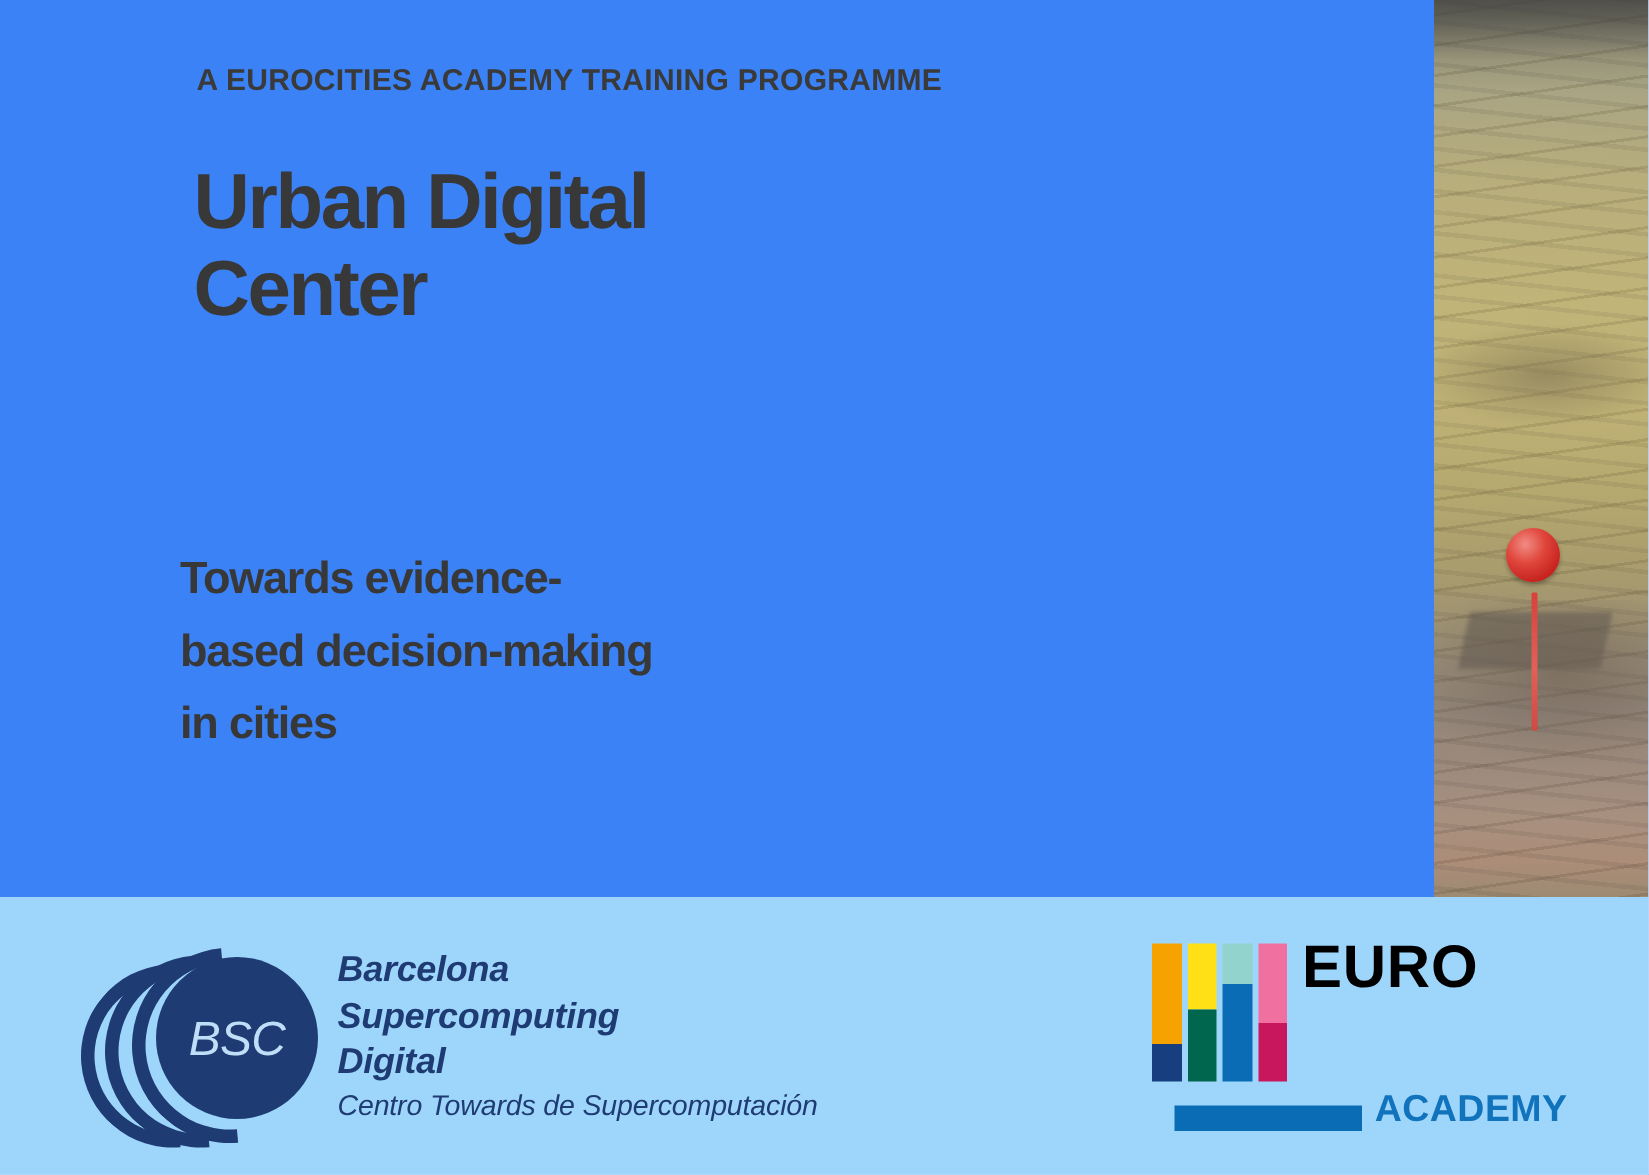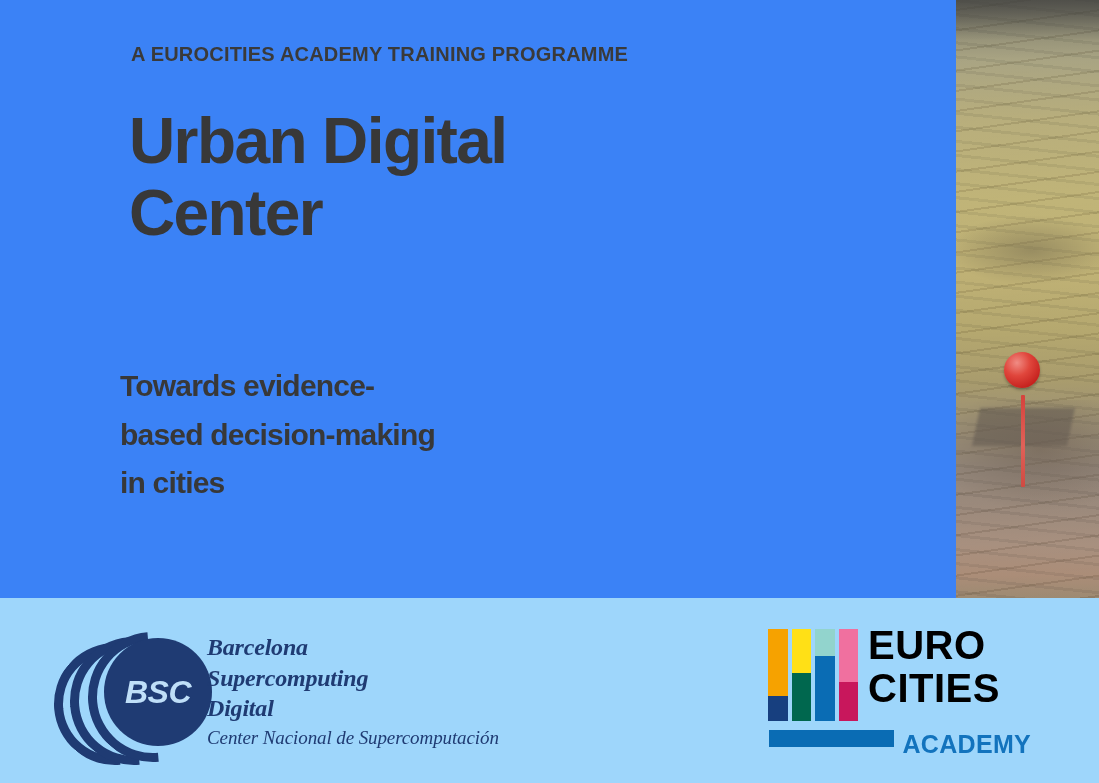--- a/index.html
+++ b/index.html
@@ -105,21 +105,21 @@
     font-size: 20px;
     font-weight: bold;
     letter-spacing: 0.2px;
     color: #3a3a3a;
     white-space: nowrap;
   }
   #main-title {
     position: absolute;
     left: 129px; top: 106px;
     width: 620px;
-    font-size: 64px;
+    font-size: 52px;
     font-weight: bold;
     line-height: 1.12;
     letter-spacing: -1.6px;
     color: #383838;
   }
   #subtitle {
     position: absolute;
     left: 120px; top: 362px;
     width: 640px;
     font-size: 30px;
@@ -161,25 +161,25 @@
   #bsc-mark .bsc-arc-1 { left: 36px; top: 6px;  width: 112px; height: 112px; transform: rotate(40deg); }
   #bsc-mark .bsc-arc-2 { left: 18px; top: 11px; width: 110px; height: 110px; transform: rotate(40deg); }
   #bsc-mark .bsc-arc-3 { left: 2px;  top: 17px; width: 104px; height: 104px; transform: rotate(40deg); }
   #bsc-mark .bsc-abbr {
     position: absolute;
     left: 52px; top: 12px;
     width: 108px; height: 108px;
     display: flex; align-items: center; justify-content: center;
     color: #bfdff8;
     font-size: 32px;
-    font-weight: bold;
+    font-weight: normal;
     font-style: italic;
     letter-spacing: -0.5px;
   }
-  #bsc-words { position: absolute; left: 155px; top: 6px; width: 400px; font-family: Liberation Serif, serif; }
+  #bsc-words { position: absolute; left: 173px; top: 6px; width: 400px; }
   #bsc-words .bsc-line {
     font-size: 24px;
     font-weight: bold;
     font-style: italic;
     color: #1f3b73;
     line-height: 1.28;
     letter-spacing: -0.2px;
   }
   #bsc-words .bsc-sub {
     margin-top: 3px;
@@ -213,24 +213,24 @@
     position: absolute;
     left: 100px; top: 0;
     font-size: 40px;
     font-weight: bold;
     line-height: 1.08;
     letter-spacing: 0.5px;
     color: #000000;
   }
   #ec-academy-row {
     position: absolute;
-    left: 1px; top: 106px;
+    left: 15px; top: 106px;
     width: 262px; height: 24px;
     display: flex;
-    align-items: flex-start;
+    align-items: flex-end;
     gap: 9px;
   }
   #ec-academy-row .ec-rule {
     width: 158px; height: 17px;
     background: #0a6cb4;
   }
   #ec-academy-row .ec-academy {
     font-size: 25px;
     font-weight: bold;
     letter-spacing: 0.3px;
@@ -275,21 +275,21 @@
         <div class="bsc-arc bsc-arc-3"></div>
         <div class="bsc-arc bsc-arc-2"></div>
         <div class="bsc-arc bsc-arc-1"></div>
         <div class="bsc-disc"></div>
         <div class="bsc-abbr">BSC</div>
       </div>
       <div id="bsc-words">
         <div class="bsc-line">Barcelona</div>
         <div class="bsc-line">Supercomputing</div>
         <div class="bsc-line">Digital</div>
-        <div class="bsc-sub">Center Nacional de Supercomputación</div>
+        <div class="bsc-sub">Centro Towards de Supercomputación</div>
       </div>
     </div>
 
     <div id="ec-logo">
       <div id="ec-bars">
           <div class="ec-col">
             <div class="ec-seg" style="background: rgb(246, 162, 0); height: 73%;"></div>
             <div class="ec-seg" style="background: rgb(23, 63, 127); height: 27%;"></div>
           </div>
           <div class="ec-col">
@@ -300,21 +300,20 @@
             <div class="ec-seg" style="background: rgb(146, 212, 205); height: 29%;"></div>
             <div class="ec-seg" style="background: rgb(10, 108, 180); height: 71%;"></div>
           </div>
           <div class="ec-col">
             <div class="ec-seg" style="background: rgb(240, 112, 159); height: 58%;"></div>
             <div class="ec-seg" style="background: rgb(200, 23, 92); height: 42%;"></div>
           </div>
         </div>
       <div id="ec-wordmark">
         <div>EURO</div>
-        <div>CITIES</div>
       </div>
       <div id="ec-academy-row">
         <div class="ec-rule"></div>
         <div class="ec-academy">ACADEMY</div>
       </div>
     </div>
 
   </div>
 </div>
 

